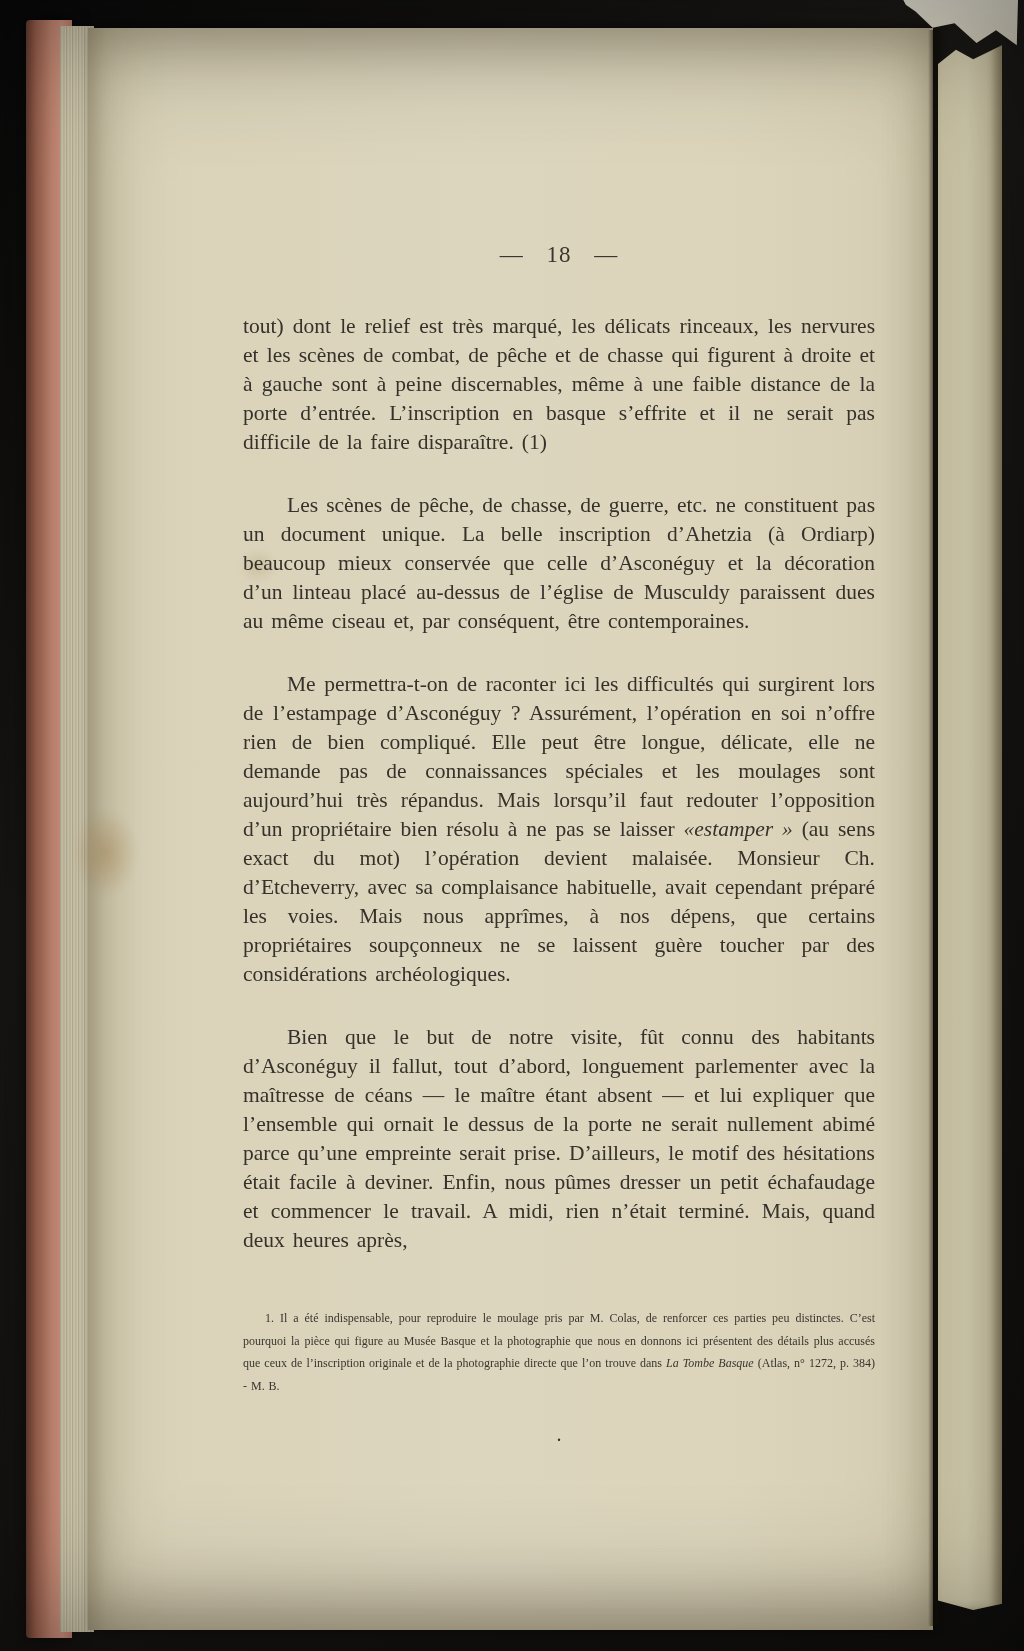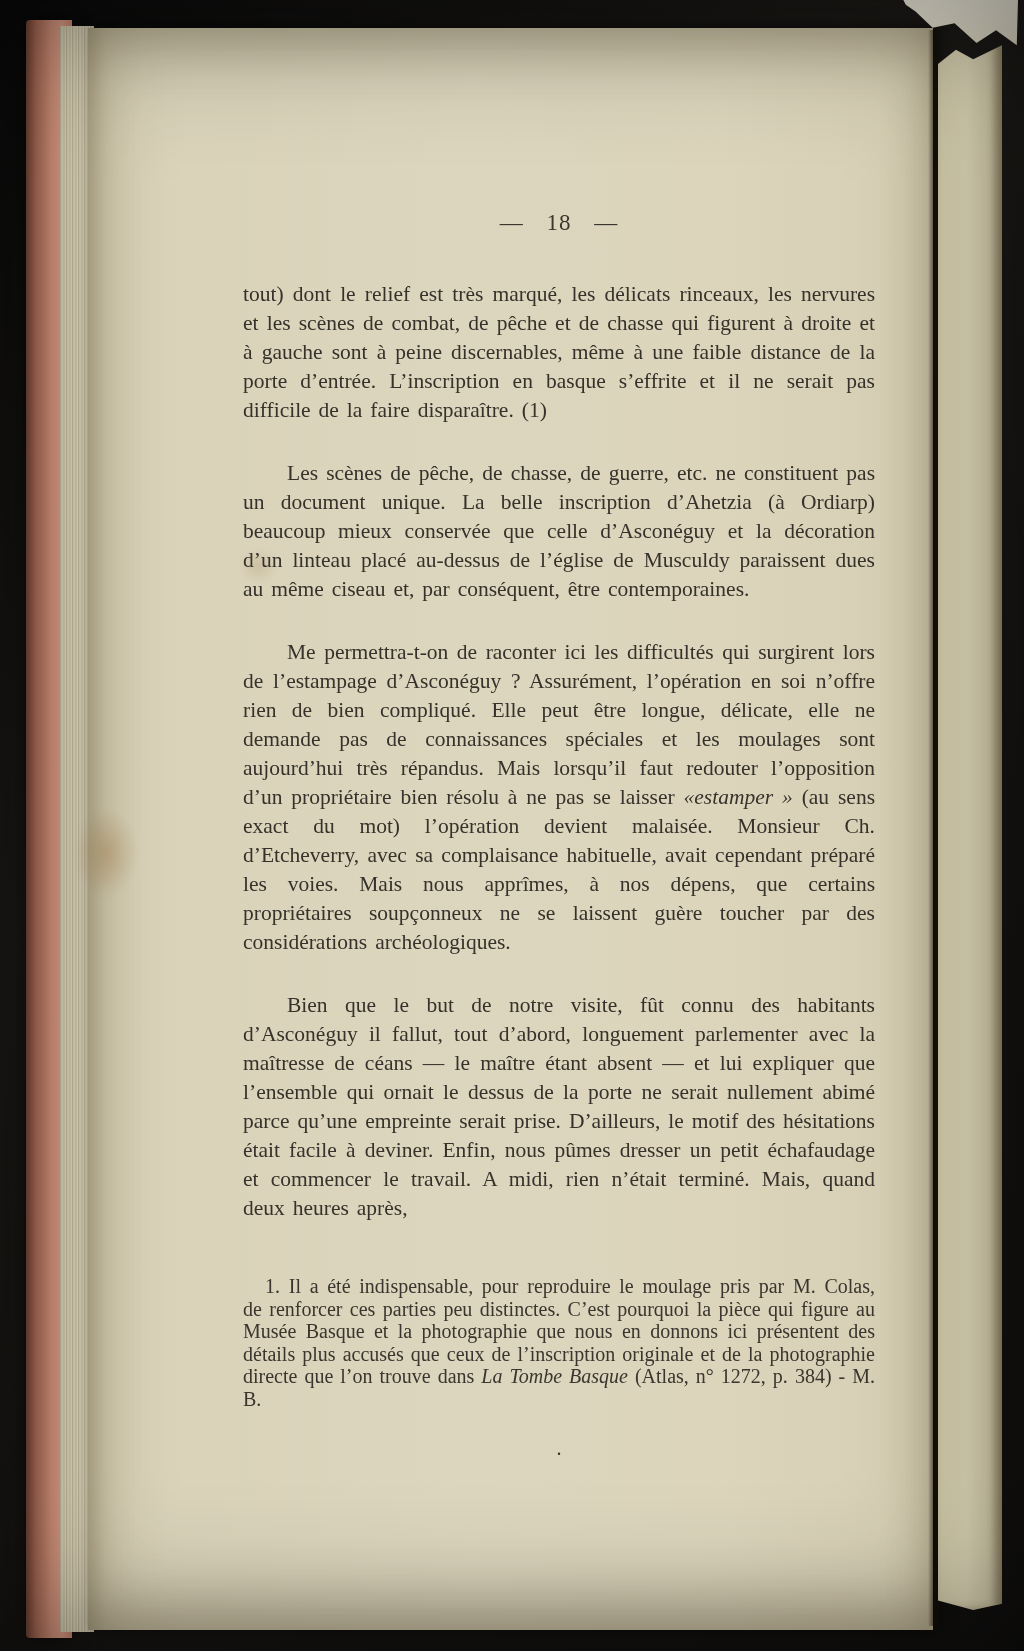--- a/index.html
+++ b/index.html
@@ -52,33 +52,33 @@
     box-shadow:inset -6px 0 10px rgba(80,65,35,.45);
   }
   
   .torn-corner{
     position:absolute;left:896px;top:0;width:122px;height:58px;
     background:linear-gradient(180deg,#ece8da,#d9d3bc);
     clip-path:polygon(6% 0,100% 0,99% 78%,82% 52%,66% 74%,48% 40%,30% 48%,16% 20%,8% 8%);
   }
 
   
-  .textblock{position:absolute;left:155px;top:182px;width:632px;color:#38332c;}
+  .textblock{position:absolute;left:155px;top:214px;width:632px;color:#38332c;}
   .pagenum{
     text-align:center;font-size:23px;word-spacing:16px;letter-spacing:1px;
     color:#3b362f;margin:0 0 44px 0;
   }
   p.body{
     margin:0;font-size:21.5px;line-height:29px;text-align:justify;
     word-spacing:.12em;color:#36312a;
   }
   p.body.indent{text-indent:44px;margin-top:34px;}
   p.body.gap{}
   p.footnote{
-    margin:52px 0 4px 0;font-size:20px;line-height:22.6px;text-align:justify;
+    margin:52px 0 4px 0;font-size:12px;line-height:22.6px;text-align:justify;
     text-indent:22px;word-spacing:.08em;color:#3a352e;
   }
   .footer-dot{text-align:center;font-size:20px;margin-top:26px;color:#36312a;}
   i{font-style:italic;}
 
   
   .vignette{
     position:absolute;inset:0;pointer-events:none;
     box-shadow:inset 0 0 140px 10px rgba(0,0,0,.45);
   }

